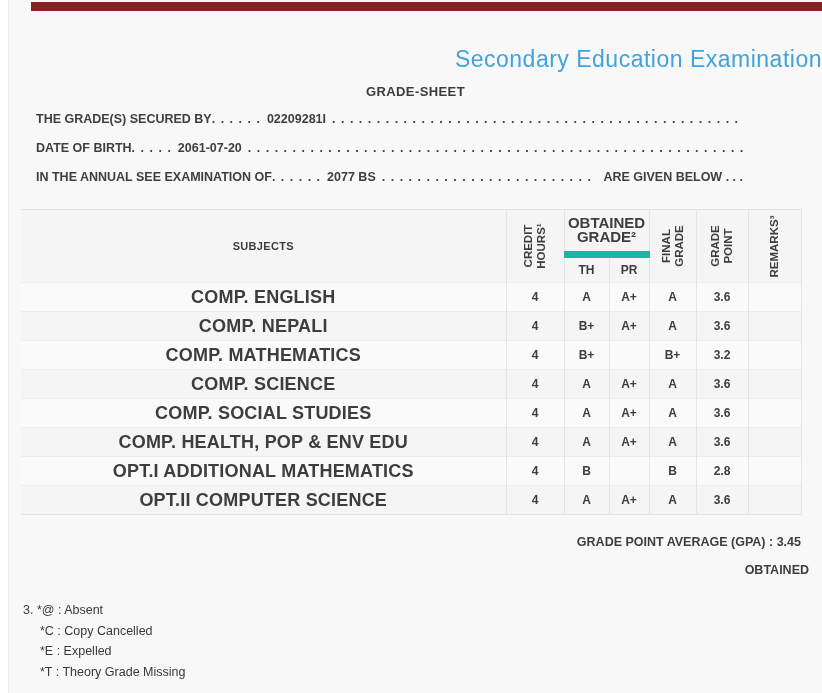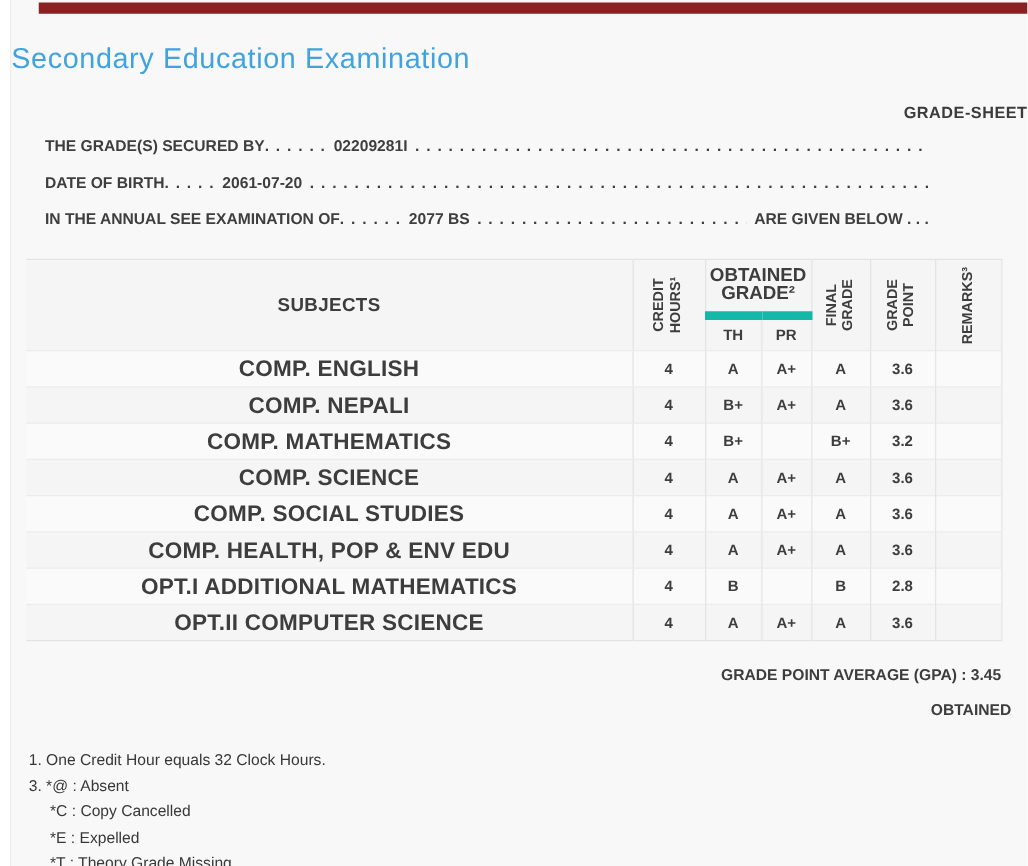--- a/index.html
+++ b/index.html
@@ -17,30 +17,30 @@
     background: #f8f8f8;
     border-left: 1px solid #ededed;
   }
   .top-bar {
     position: absolute;
     top: 2px; left: 22px; right: 0;
     height: 9px;
     background: #8a2122;
   }
   .title {
-    padding-top: 33px;
-    text-align: left;
+    padding-top: 46px;
+    text-align: right;
     font-size: 23px;
     letter-spacing: 0.5px;
     color: #41a3dd;
     font-weight: 400;
   }
   .subtitle {
-    margin-top: 22px;
-    text-align: right;
+    margin-top: 11px;
+    text-align: center;
     font-size: 13px;
     font-weight: 700;
     letter-spacing: 0.4px;
     color: #3b3b3b;
   }
   .info-lines {
     margin: 13px 0 0 27px;
     width: 707px;
     font-size: 12.5px;
     font-weight: 700;
@@ -80,21 +80,21 @@
     text-align: center;
     padding: 0;
   }
   table.grades .nol { border-left: none; }
   table.grades .lastcol { border-right: 1px solid #e4e4e4; }
   table.grades thead th { background: #f5f5f5; border-top: none; }
   table.grades thead tr.sub th { border-top: 7px solid #14b8a6; height: 28px; font-size: 12px; }
   th.subjects-h {
     text-align: left;
     padding-left: 10px;
-    font-size: 15px;
+    font-size: 11px;
     letter-spacing: 0.3px;
   }
   .vwrap { display: flex; align-items: center; justify-content: center; height: 72px; }
   .vtext {
     transform: rotate(-90deg);
     font-size: 11.5px;
     line-height: 13px;
     white-space: nowrap;
     text-align: center;
   }
@@ -292,19 +292,18 @@
     </tbody>
   </table>
 
   <div class="gpa-line">
     <span>GRADE POINT AVERAGE (GPA) :</span>
     <span>3.45</span>
   </div>
   <div class="status-line">OBTAINED</div>
 
   <div class="footnotes">
-    <div>1. One Credit Hour equals 32 Clock Hours.</div>
     <div>3. *@ : Absent</div>
     <div class="indent">*C : Copy Cancelled</div>
     <div class="indent">*E : Expelled</div>
     <div class="indent">*T : Theory Grade Missing</div>
   </div>
 </div>
 
 </body></html>

